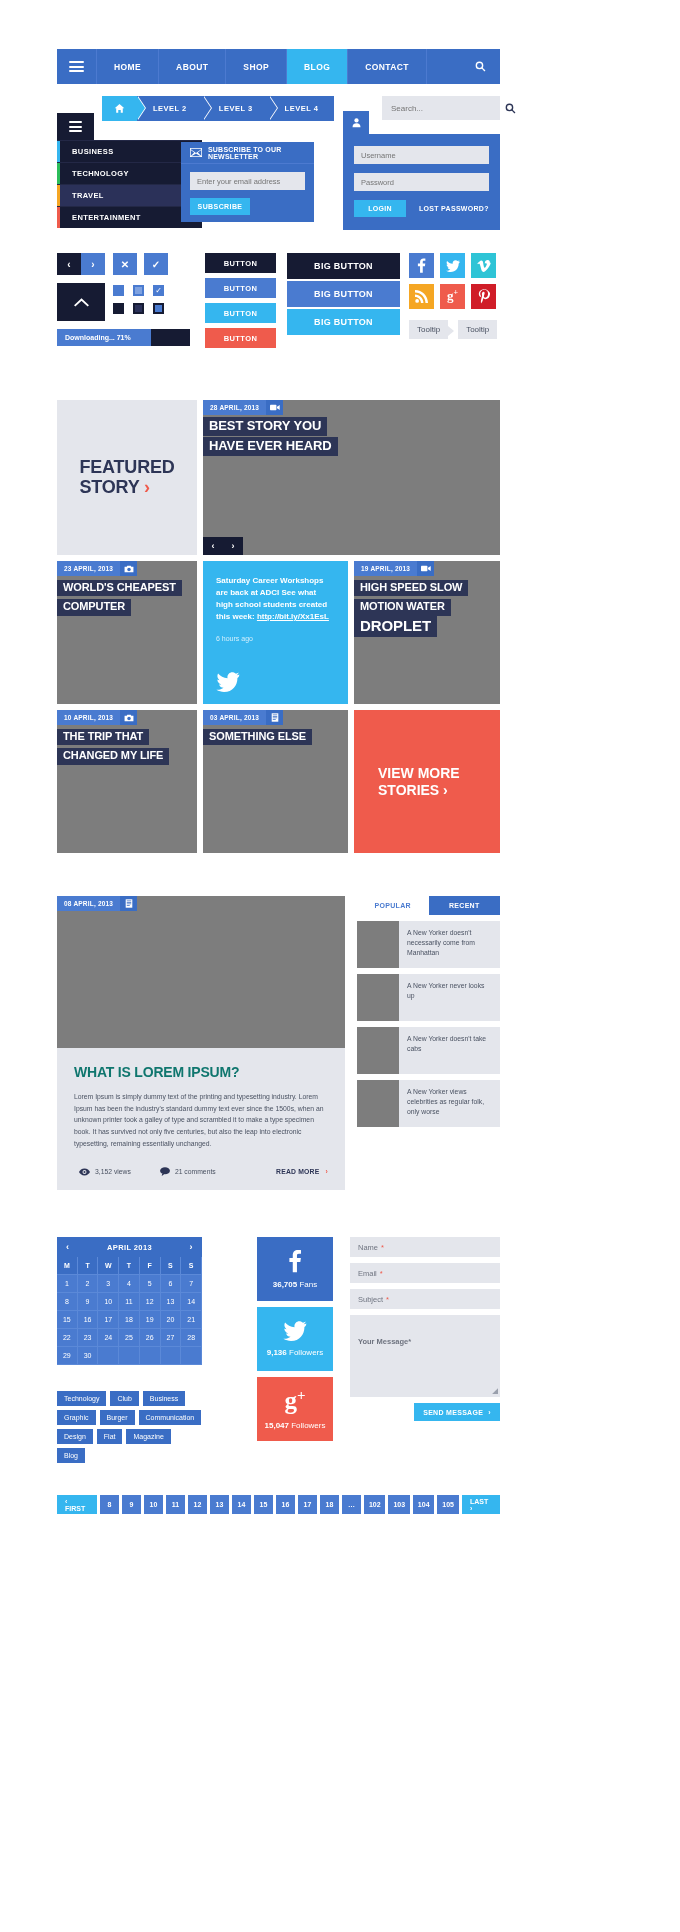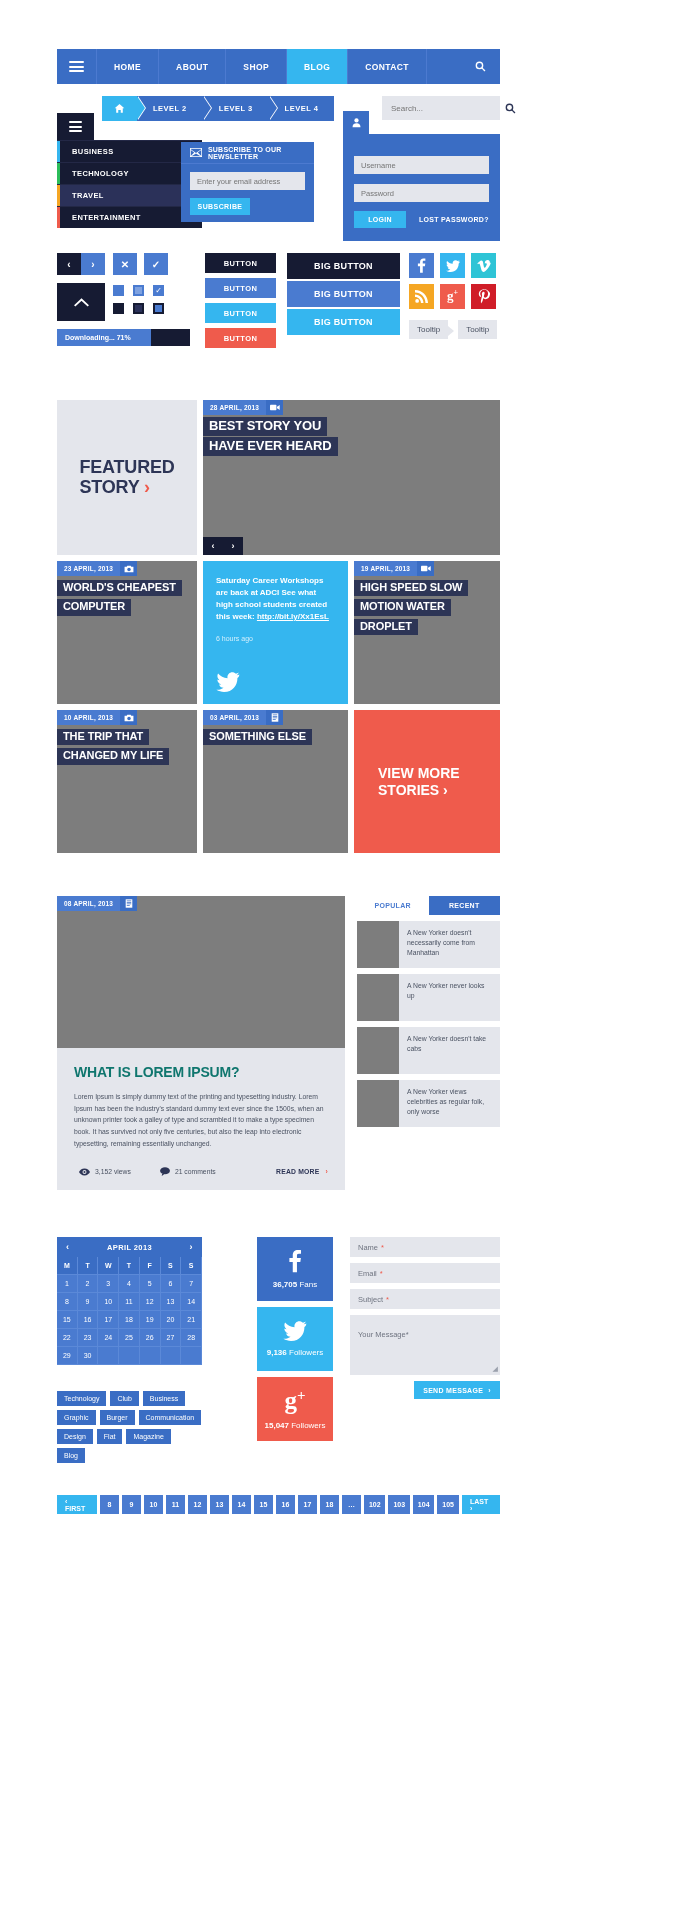--- a/index.html
+++ b/index.html
@@ -69,21 +69,21 @@
   .nl-input { margin:8px 9px 0 9px; height:18px; background:#e4e6ec; display:flex; align-items:center; padding:0 7px;}
   .nl-input input { border:0; background:transparent; outline:none; width:100%; font-size:7.5px; color:#6f7480; font-family:inherit;}
   .nl-btn { margin:8px 0 0 9px; width:60px; height:17px; background:#35b6ef; color:#fff;
             font-size:7px; font-weight:bold; letter-spacing:.4px; border:0; cursor:pointer;
             font-family:inherit; }
 
   
   .loginwrap { position:absolute; left:343px; top:111px; width:157px; }
   .login-tab { width:26px; height:23px; background:#3a6dc4; display:flex; align-items:center; justify-content:center;}
   .login-body { background:#3a6dc4; padding:12px 11px 13px 11px; }
-  .lg-input { height:18px; background:#e4e6ec; display:flex; align-items:center; padding:0 7px; margin-bottom:9px;margin-top:10px;}
+  .lg-input { height:18px; background:#e4e6ec; display:flex; align-items:center; padding:0 7px; margin-bottom:9px;}
   .lg-input input { border:0; background:transparent; outline:none; width:100%; font-size:7.5px; color:#6f7480; font-family:inherit;}
   .lg-row { display:flex; align-items:center; }
   .lg-btn { width:52px; height:17px; background:#35b6ef; color:#fff; font-size:7px; font-weight:bold;
             letter-spacing:.3px; border:0; cursor:pointer; font-family:inherit;}
   .lg-lost { margin-left:13px; color:#fff; font-size:7px; font-weight:bold; letter-spacing:.3px; cursor:pointer;}
 
   
   .arrowgrp { position:absolute; left:57px; top:253px; display:flex; }
   .sqbtn { width:24px; height:22px; display:flex; align-items:center; justify-content:center;
            color:#fff; font-size:10px; font-weight:bold; cursor:pointer; }
@@ -196,22 +196,22 @@
   .sbox { height:64px; margin-bottom:6px; display:flex; flex-direction:column;
           align-items:center; justify-content:center; color:#fff; cursor:pointer;}
   .sbox .num { font-size:8px; margin-top:7px; }
   .sbox .num b { font-weight:bold; }
 
   
   .cform { position:absolute; left:350px; top:1237px; width:150px; }
   .ffield { background:#e4e6ec; height:20px; display:flex; align-items:center;
             padding:0 8px; margin-bottom:6px; color:#6f7480; font-size:7.5px;}
   .ffield .req { color:#ef5b4c; margin-left:3px; }
-  .ftext { background:#e4e6ec; height:60px; padding:15px 8px; margin-bottom:6px;
-           color:#6f7480; font-size:7.5px; position:relative; }
+  .ftext { background:#e4e6ec; height:82px; padding:22px 8px; margin-bottom:6px;
+           color:#6f7480; font-size:7.5px; position:relative;font-weight:bold; }
   .ftext .grip { position:absolute; right:2px; bottom:2px; color:#9aa0ac; font-size:7px;}
   .fsend { margin-left:auto; width:86px; height:18px; background:#35b6ef; color:#fff;
            font-size:7px; font-weight:bold; letter-spacing:.3px; display:flex;
            align-items:center; justify-content:center; cursor:pointer; }
   .fsend .ar { margin-left:5px; }
   .frow { display:flex; }
 
   
   .pager { position:absolute; left:57px; top:1495px; width:443px; display:flex; justify-content:center; gap:3px;}
   .pg { min-width:19px; height:19px; padding:0 5px; display:flex; align-items:center; justify-content:center;
@@ -487,21 +487,21 @@
           <div class="dicon">
             <svg class="ic" width="10" height="7" viewBox="0 0 14 9" fill="#fff">
               <rect x="0" y="0.7" width="9" height="7.6" rx="1"></rect>
                 <path d="M9.8 3.3 L13.6 0.9 L13.6 7.9 L9.8 5.5 Z"></path>
               </svg>
           </div>
         </div>
         <div class="ctitle" style="top:16px;">
           <span style="font-size:11px">HIGH SPEED SLOW</span><br>
           <span style="font-size:11px">MOTION WATER</span><br>
-          <span style="font-size:11px">DROPLET</span>
+          <span style="font-size:15px">DROPLET</span>
         </div>
       </div>
     </div>
 
     <div class="cellrow">
       <div class="cell" style="width:140px;height:143px;">
         <div class="ph"></div>
         <div class="datebar">
           <div class="dt">10 APRIL, 2013</div>
           <div class="dicon">

